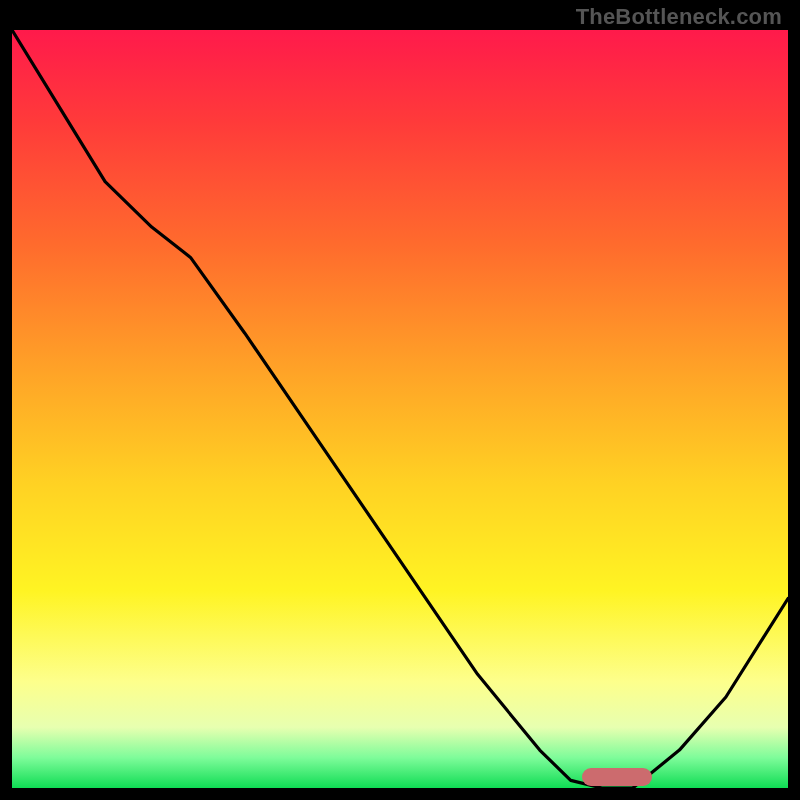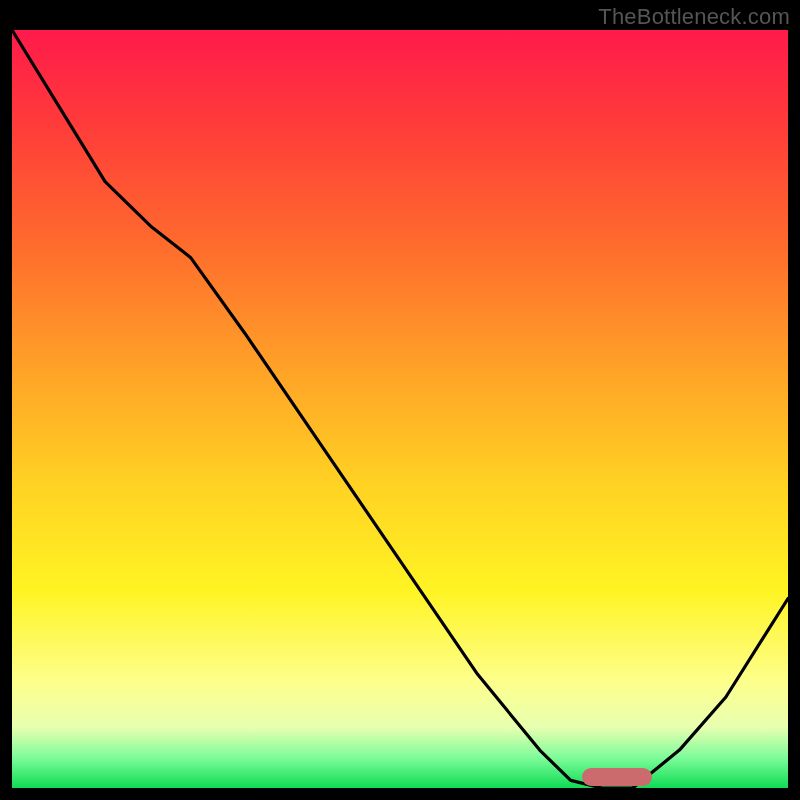--- a/index.html
+++ b/index.html
@@ -11,24 +11,24 @@
     font-family: Arial, Helvetica, sans-serif;
   }
   .stage {
     position: relative;
     width: 800px;
     height: 800px;
   }
   .watermark {
     position: absolute;
     top: 4px;
-    right: 10px;
+    right: 18px;
     color: #555;
     font-size: 22px;
-    font-weight: 400;
+    font-weight: 700;
     letter-spacing: 0.2px;
     user-select: none;
   }
   .plot {
     position: absolute;
     left: 12px;
     top: 30px;
     width: 776px;
     height: 758px;
     background: linear-gradient(to bottom,

